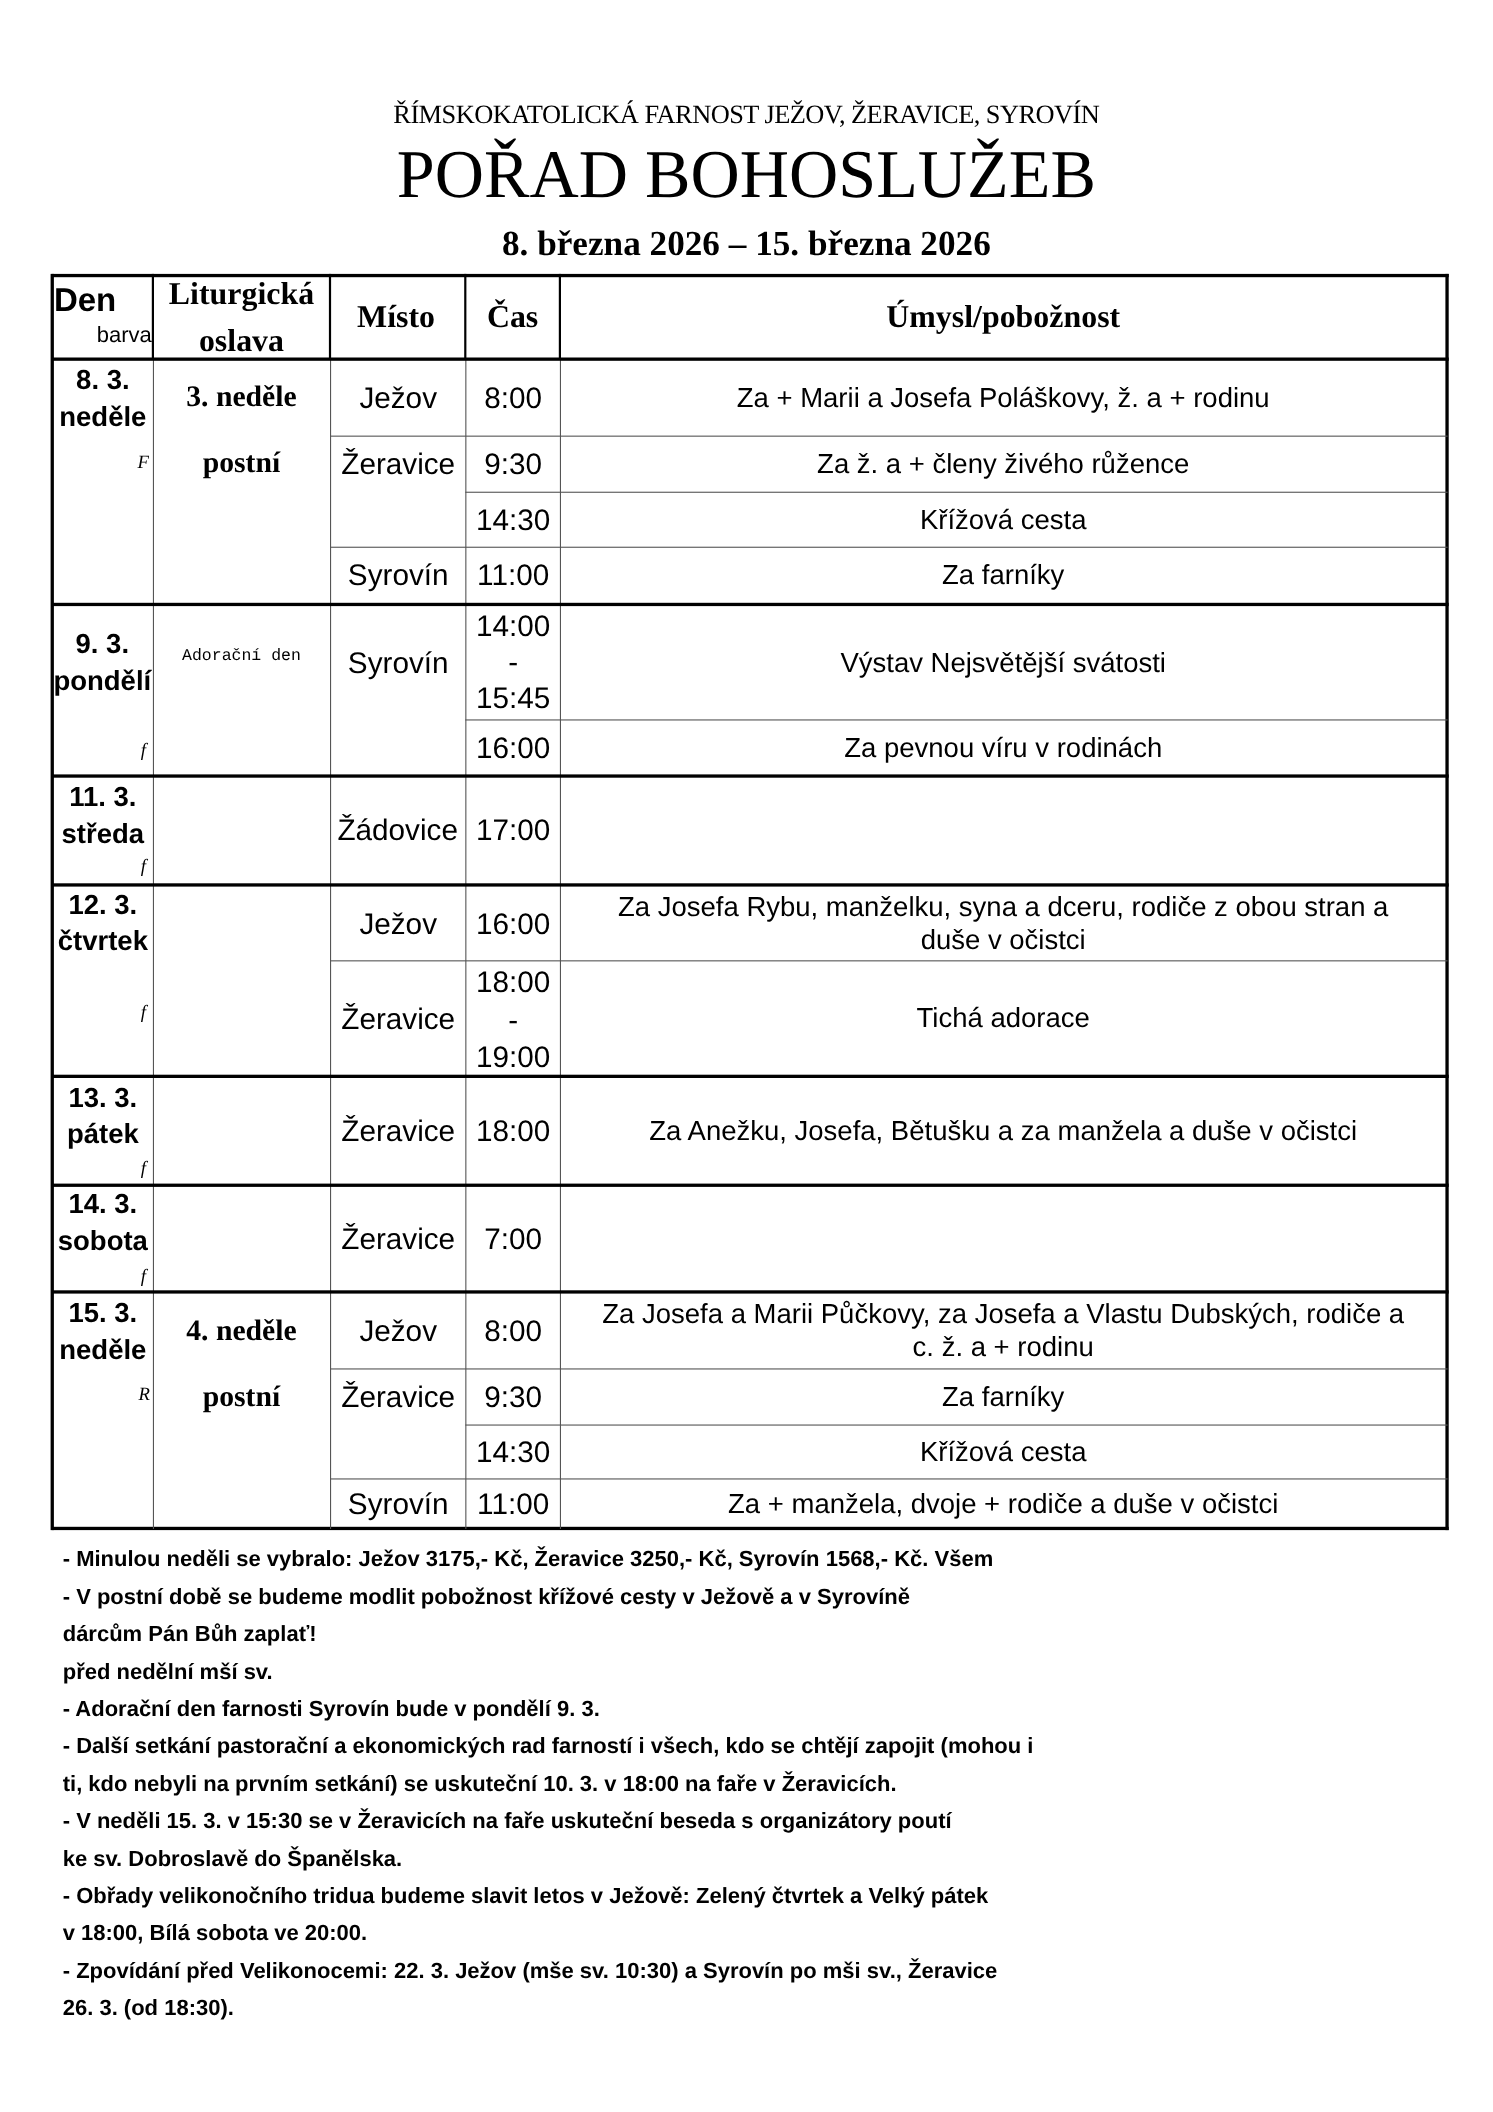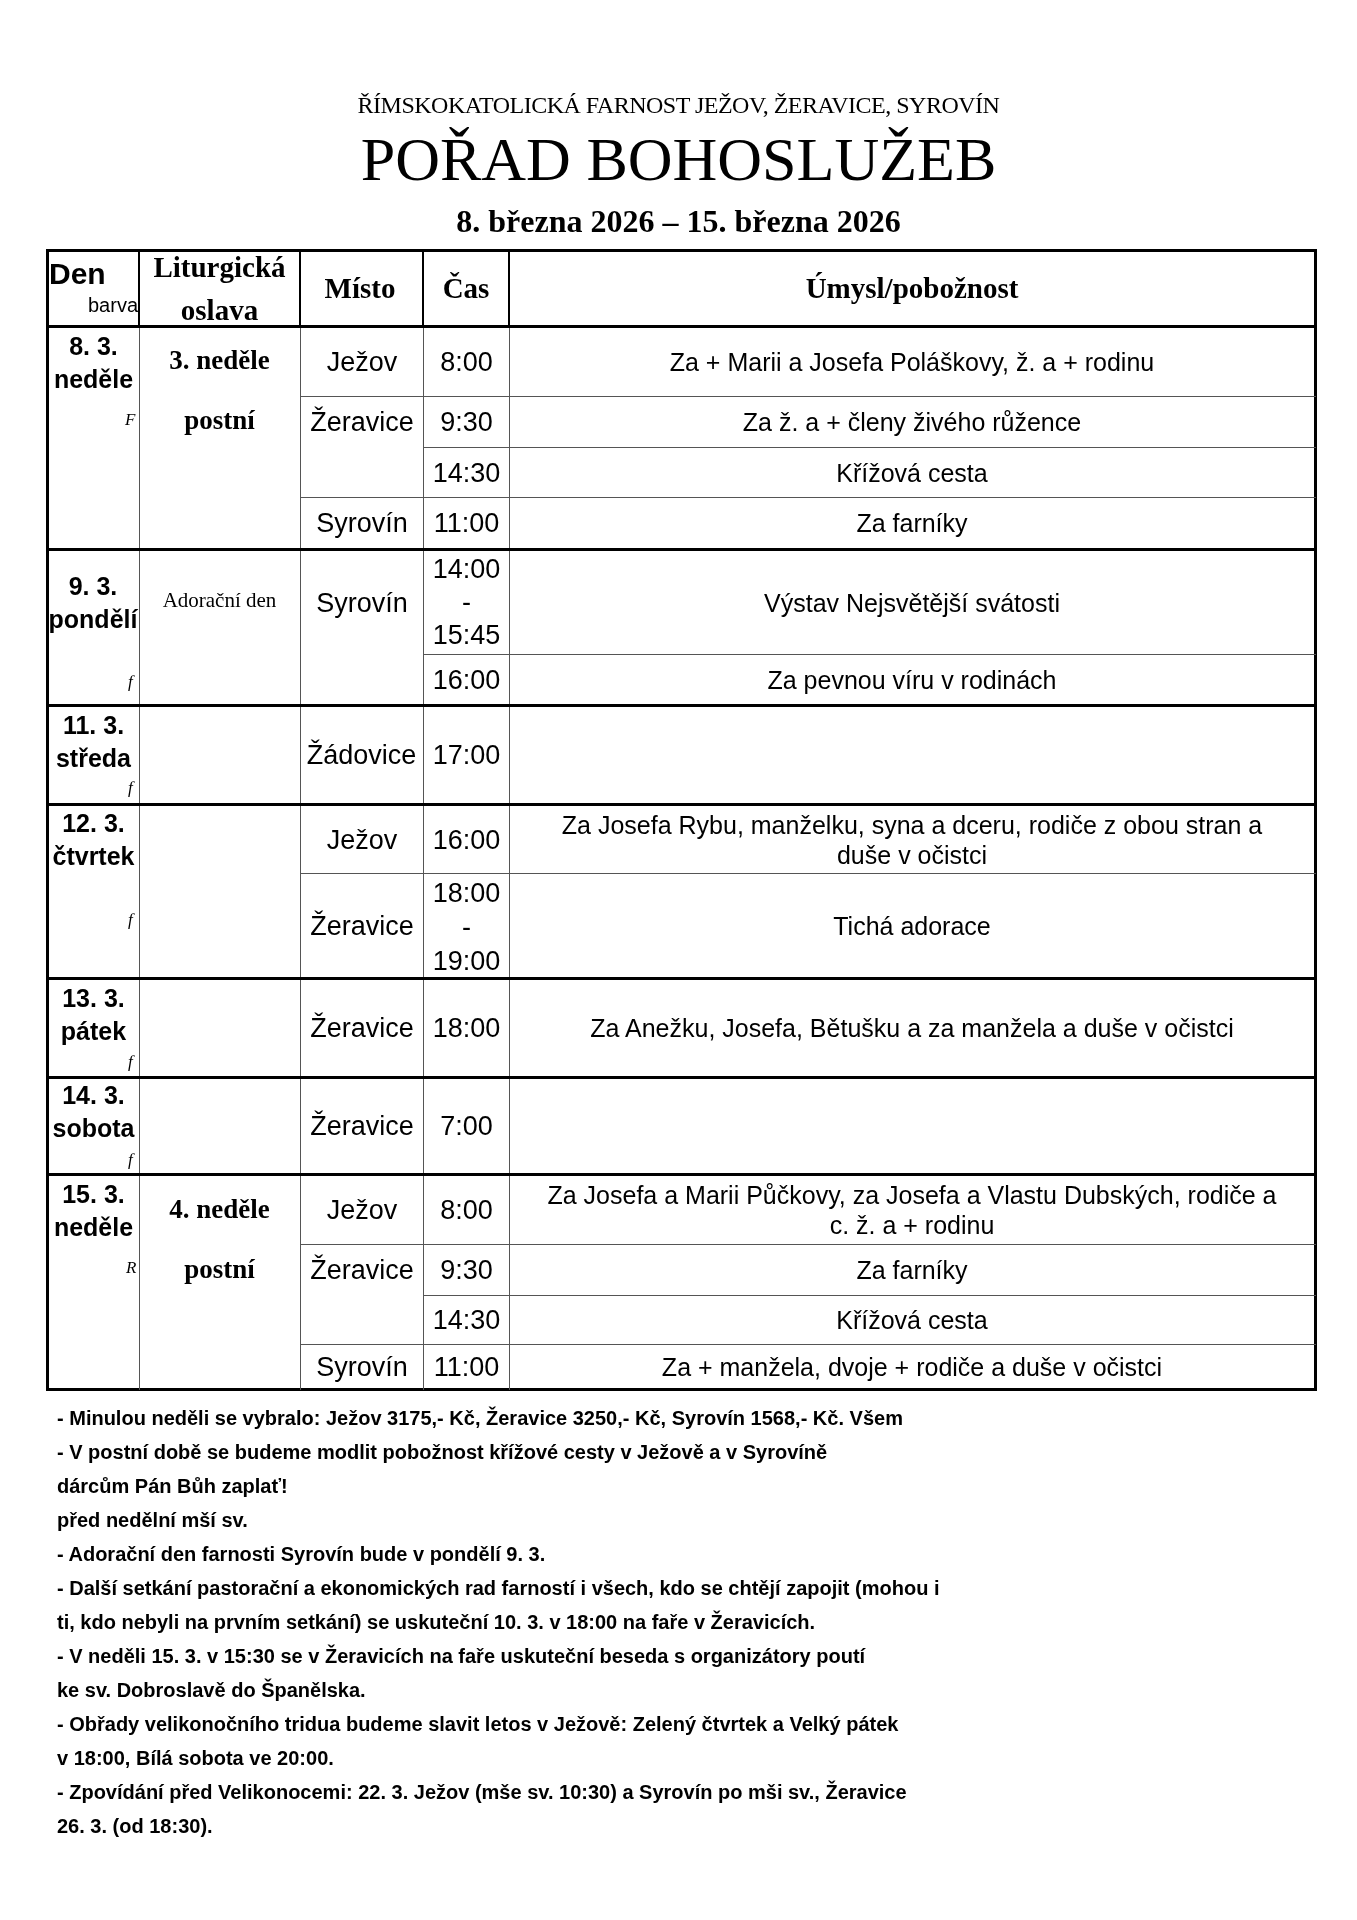--- a/index.html
+++ b/index.html
@@ -14,21 +14,21 @@
   .hline { position:absolute; background:#000; }
   .vline { position:absolute; background:#000; }
   .thin { background:#555; }
   .cell { position:absolute; box-sizing:border-box; }
   .hdr { font-family:"Liberation Serif","DejaVu Serif",serif; font-weight:bold; font-size:29px; line-height:31px; }
   .txt { font-family:"Liberation Sans","DejaVu Sans",sans-serif; font-size:27px; line-height:30px; }
   .intent { font-family:"Liberation Sans","DejaVu Sans",sans-serif; font-size:25px; line-height:30px; padding:0 4px; }
   .daylbl { font-family:"Liberation Sans","DejaVu Sans",sans-serif; font-weight:bold; font-size:25px; line-height:33px; text-align:center; }
   .color { font-family:"Liberation Serif","DejaVu Serif",serif; font-style:italic; font-size:17px; position:absolute; right:3px; }
   .lit { font-family:"Liberation Serif","DejaVu Serif",serif; font-weight:bold; font-size:27px; text-align:center; }
-  .litsmall { font-family:Liberation Serif, serif; font-size:21px; text-align:center; }
+  .litsmall { font-family:Liberation Mono, monospace; font-size:15px; text-align:center; }
   #notes { left:57px; top:1401px; width:1270px; font-family:"Liberation Sans","DejaVu Sans",sans-serif; font-size:20px; line-height:34px;font-weight:bold; }
   #notes div { white-space:nowrap; }
 </style>
 </head>
 <body>
 
 <div id="subtitle" class="abs serif">ŘÍMSKOKATOLICKÁ FARNOST JEŽOV, ŽERAVICE, SYROVÍN</div>
 <div id="title" class="abs serif">POŘAD BOHOSLUŽEB</div>
 <div id="daterange" class="abs serif">8. března 2026 – 15. března 2026</div>
 

